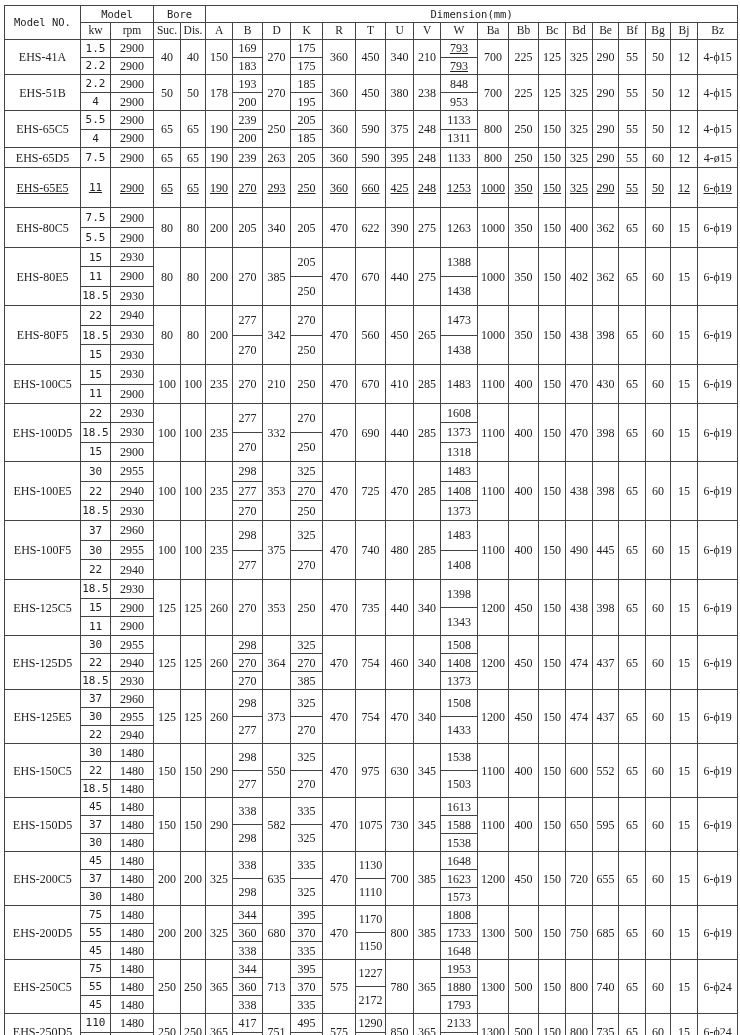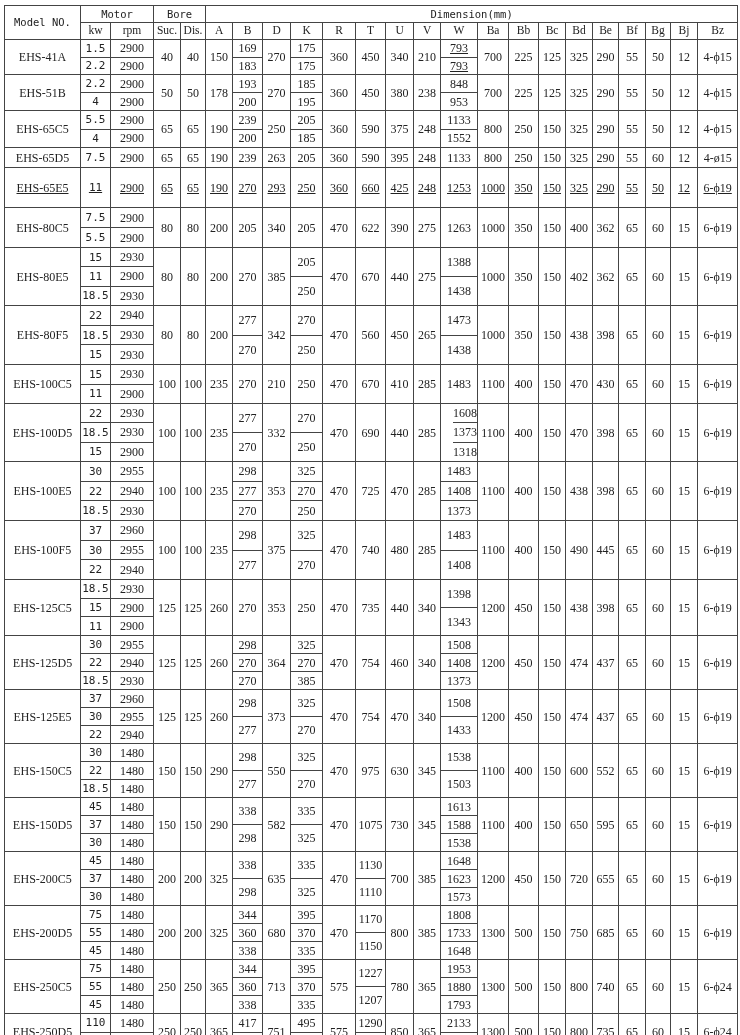--- a/index.html
+++ b/index.html
@@ -42,21 +42,21 @@
         <col style="width:27px">
         <col style="width:26px">
         <col style="width:27px">
       <col style="width:25px">
         <col style="width:27px">
         <col style="width:40px">
     </colgroup>
     <thead>
       <tr>
         <th class="mono" rowspan="2">Model NO.</th>
-        <th class="mono" colspan="2">Motor</th>
+        <th class="mono" colspan="2">Model</th>
         <th class="mono" colspan="2">Bore</th>
         <th class="mono" colspan="18">Dimension(mm)</th>
       </tr>
       <tr id="subhead">
         <th>kw</th>
         <th>rpm</th>
         <th>Suc.</th>
         <th>Dis.</th>
       <th>A</th>
           <th>B</th>
@@ -209,21 +209,21 @@
               <div>185</div>
             </div>
           </td>
           <td>360</td>
           <td>590</td>
           <td>375</td>
           <td>248</td>
           <td class="sub">
             <div class="stack" style="height: 36px;">
               <div>1133</div>
-              <div>1552</div>
+              <div>1311</div>
             </div>
           </td>
           <td>800</td>
           <td>250</td>
           <td>150</td>
           <td>325</td>
           <td>290</td>
           <td>55</td>
           <td>50</td>
           <td>12</td>
@@ -494,21 +494,21 @@
             <div class="stack" style="height: 57px;">
               <div>270</div>
               <div>250</div>
             </div>
           </td>
           <td>470</td>
           <td>690</td>
           <td>440</td>
           <td>285</td>
           <td class="sub">
-            <div class="stack" style="height: 57px; align-items: flex-end;">
+            <div class="stack" style="height: 57px;">
               <div>1608</div>
               <div>1373</div>
               <div>1318</div>
             </div>
           </td>
           <td>1100</td>
           <td>400</td>
           <td>150</td>
           <td>470</td>
           <td>398</td>
@@ -1027,21 +1027,21 @@
             <div class="stack" style="height: 53px;">
               <div>395</div>
               <div>370</div>
               <div>335</div>
             </div>
           </td>
           <td>575</td>
           <td class="sub">
             <div class="stack" style="height: 53px;">
               <div>1227</div>
-              <div>1207</div>
+              <div>2172</div>
             </div>
           </td>
           <td>780</td>
           <td>365</td>
           <td class="sub">
             <div class="stack" style="height: 53px;">
               <div>1953</div>
               <div>1880</div>
               <div>1793</div>
             </div>

